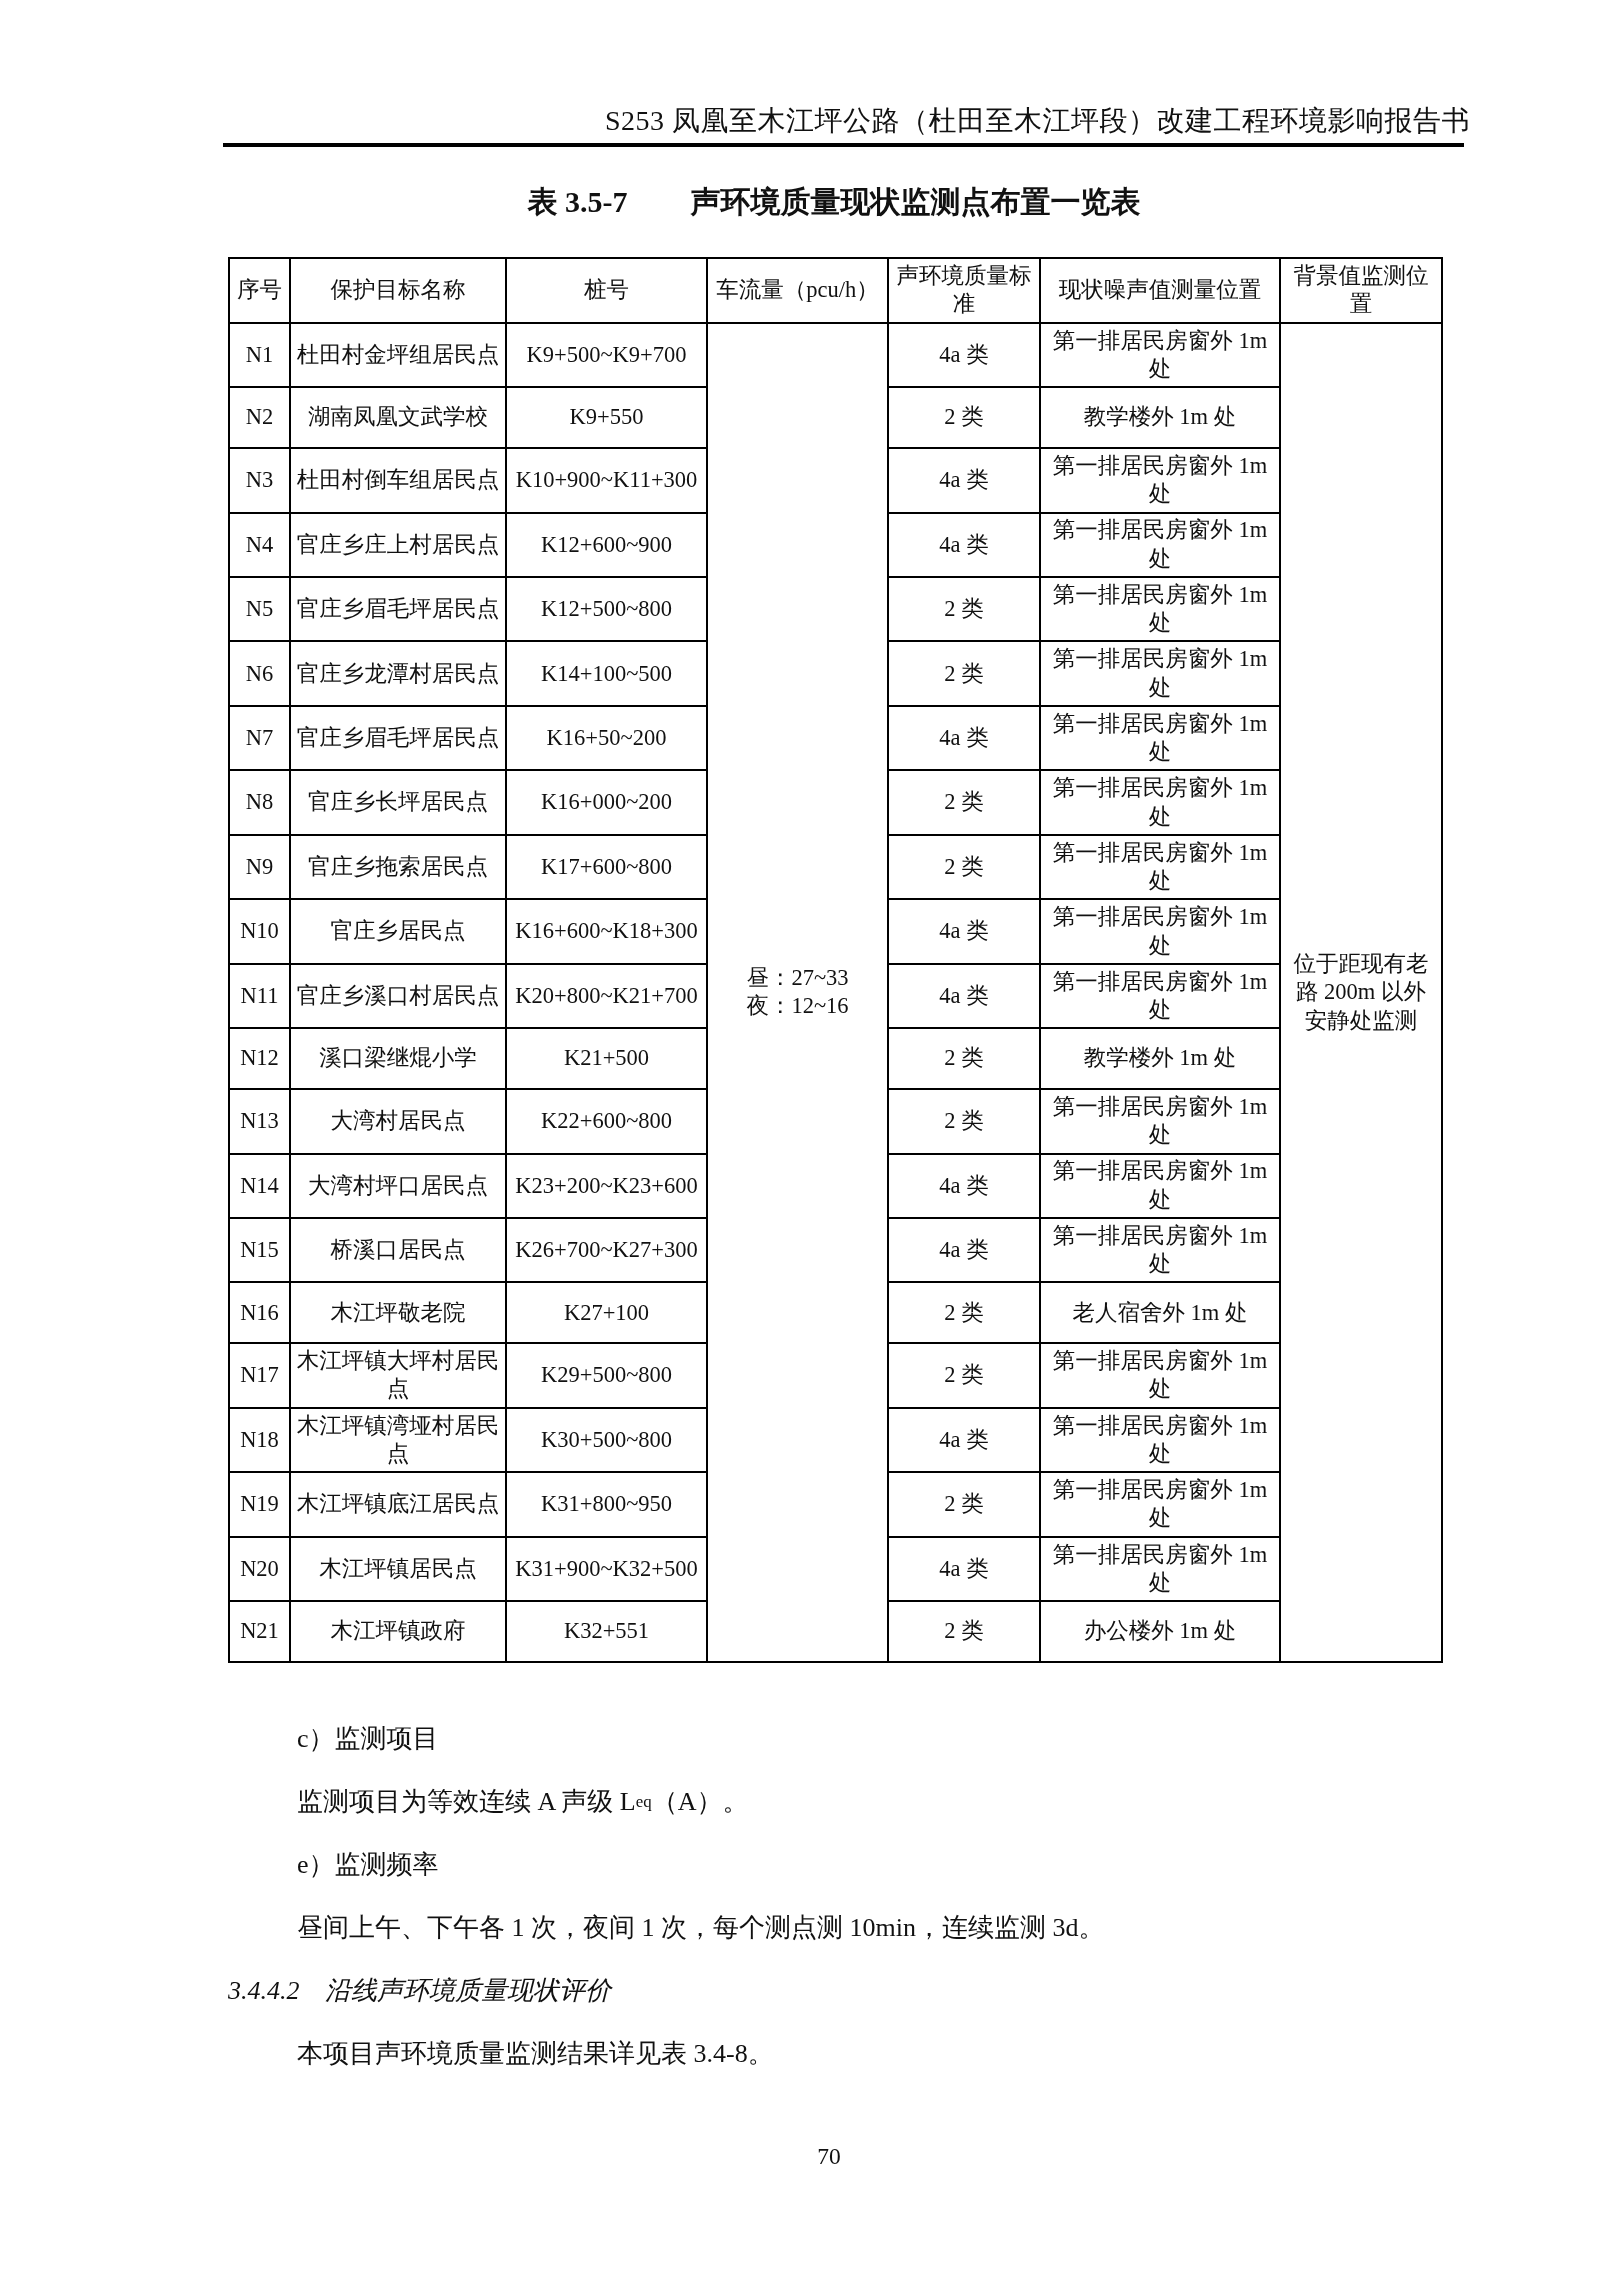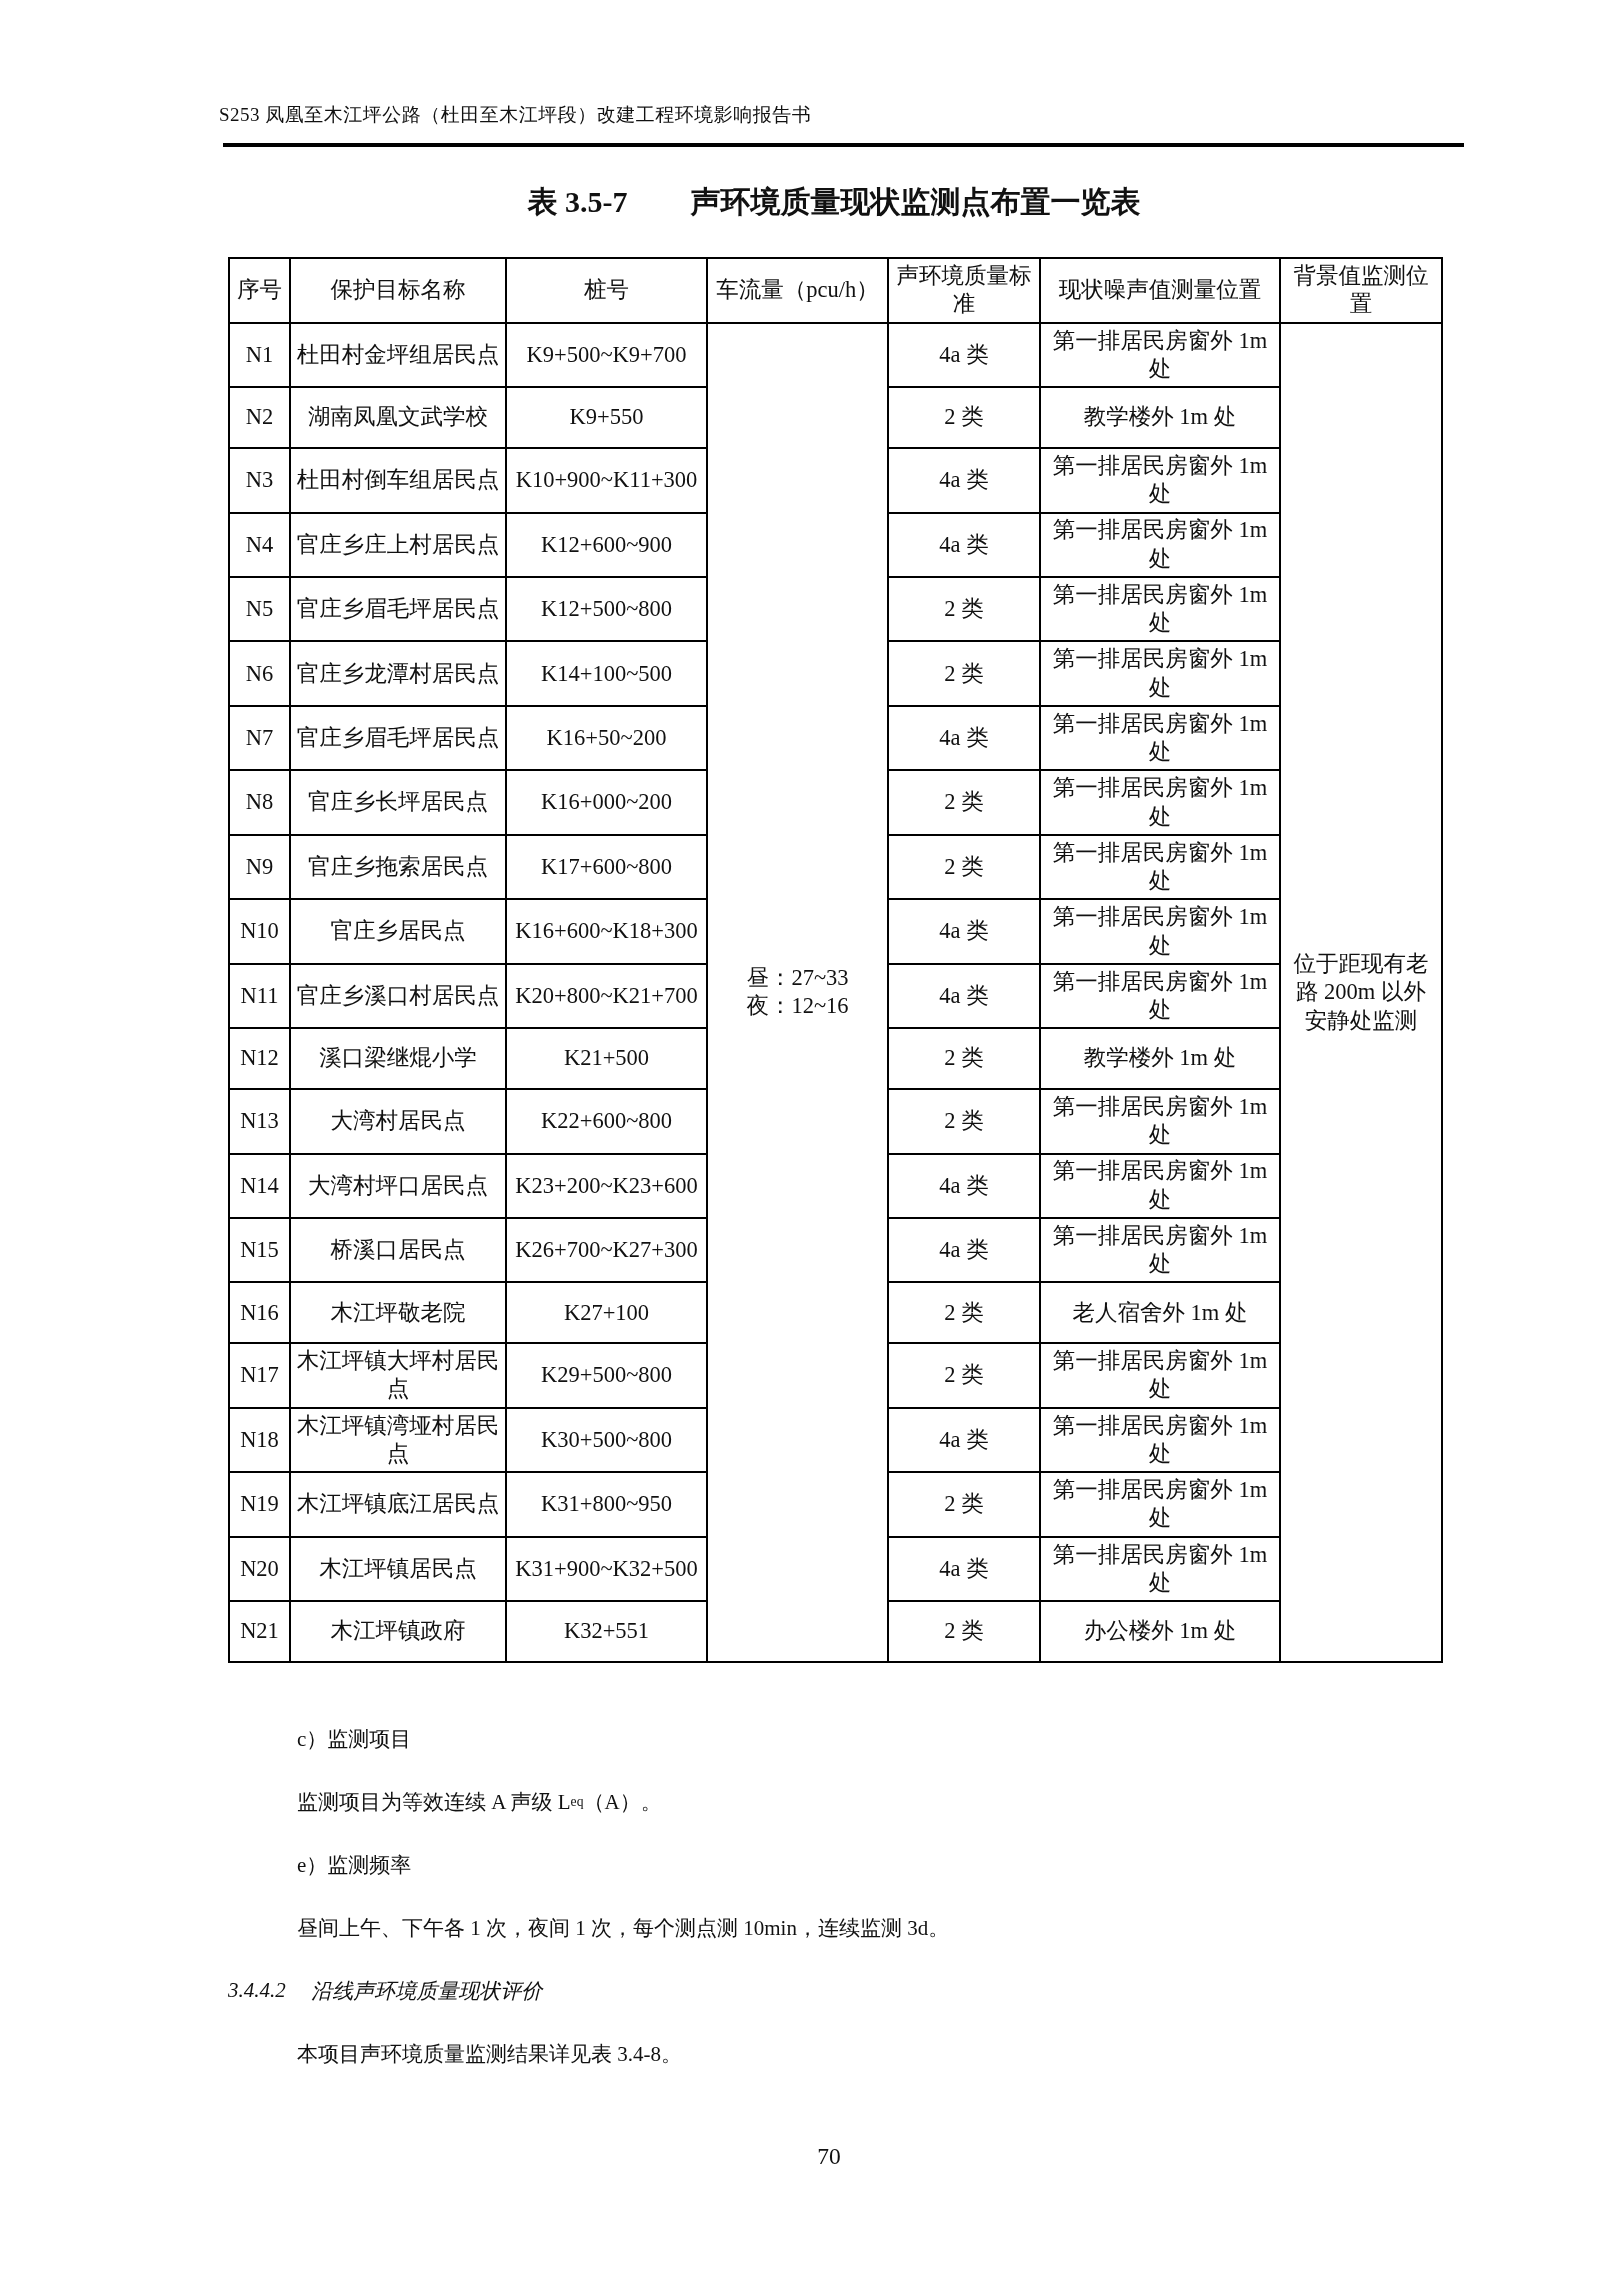--- a/index.html
+++ b/index.html
@@ -7,22 +7,22 @@
     width: 1621px; height: 2293px;
     background: #ffffff;
     font-family: "Liberation Serif", "DejaVu Serif", serif;
     color: #111;
     position: relative;
   }
   .page { position: absolute; inset: 0; }
 
   
   .doc-header {
-    position: absolute; left: 219px; top: 102px; width: 1237px;
-    font-size: 19px; letter-spacing: 0.5px;
+    position: absolute; left: 233px; top: 102px; width: 1237px;
+    text-align: right; font-size: 28px; letter-spacing: 0.5px;
     white-space: nowrap;
   }
   .header-rule {
     position: absolute; left: 223px; top: 143px; width: 1241px; height: 3.9px;
     background: #000;
   }
 
   
   .table-caption {
     position: absolute; left: 228px; top: 182px; width: 1212px;
@@ -48,21 +48,21 @@
   table.noise-table td { height: 53px; }
   th.col-traffic { padding: 2.9px 0; white-space: nowrap; }
   td.cell-name { padding: 2.9px 2px; }
   td.cell-traffic { vertical-align: middle; border-radius: 19px; }
   .traffic-lines { display: inline-block; text-align: left; }
   .traffic-lines div { white-space: nowrap; }
 
   
   .body-text {
     position: absolute; left: 228px; top: 1707px; width: 1215px;
-    font-size: 21px;
+    font-size: 26px;
   }
   .body-text .line { height: 63px; display: flex; align-items: center; }
   .indent { padding-left: 69px; }
   .section-line { padding-left: 0; font-style: italic; }
   .section-no { margin-right: 25.5px; }
   sub { font-size: 0.65em; }
 
   .page-number {
     position: absolute; left: 0; top: 2143px; width: 1658px;
     text-align: center; font-size: 23.5px;

